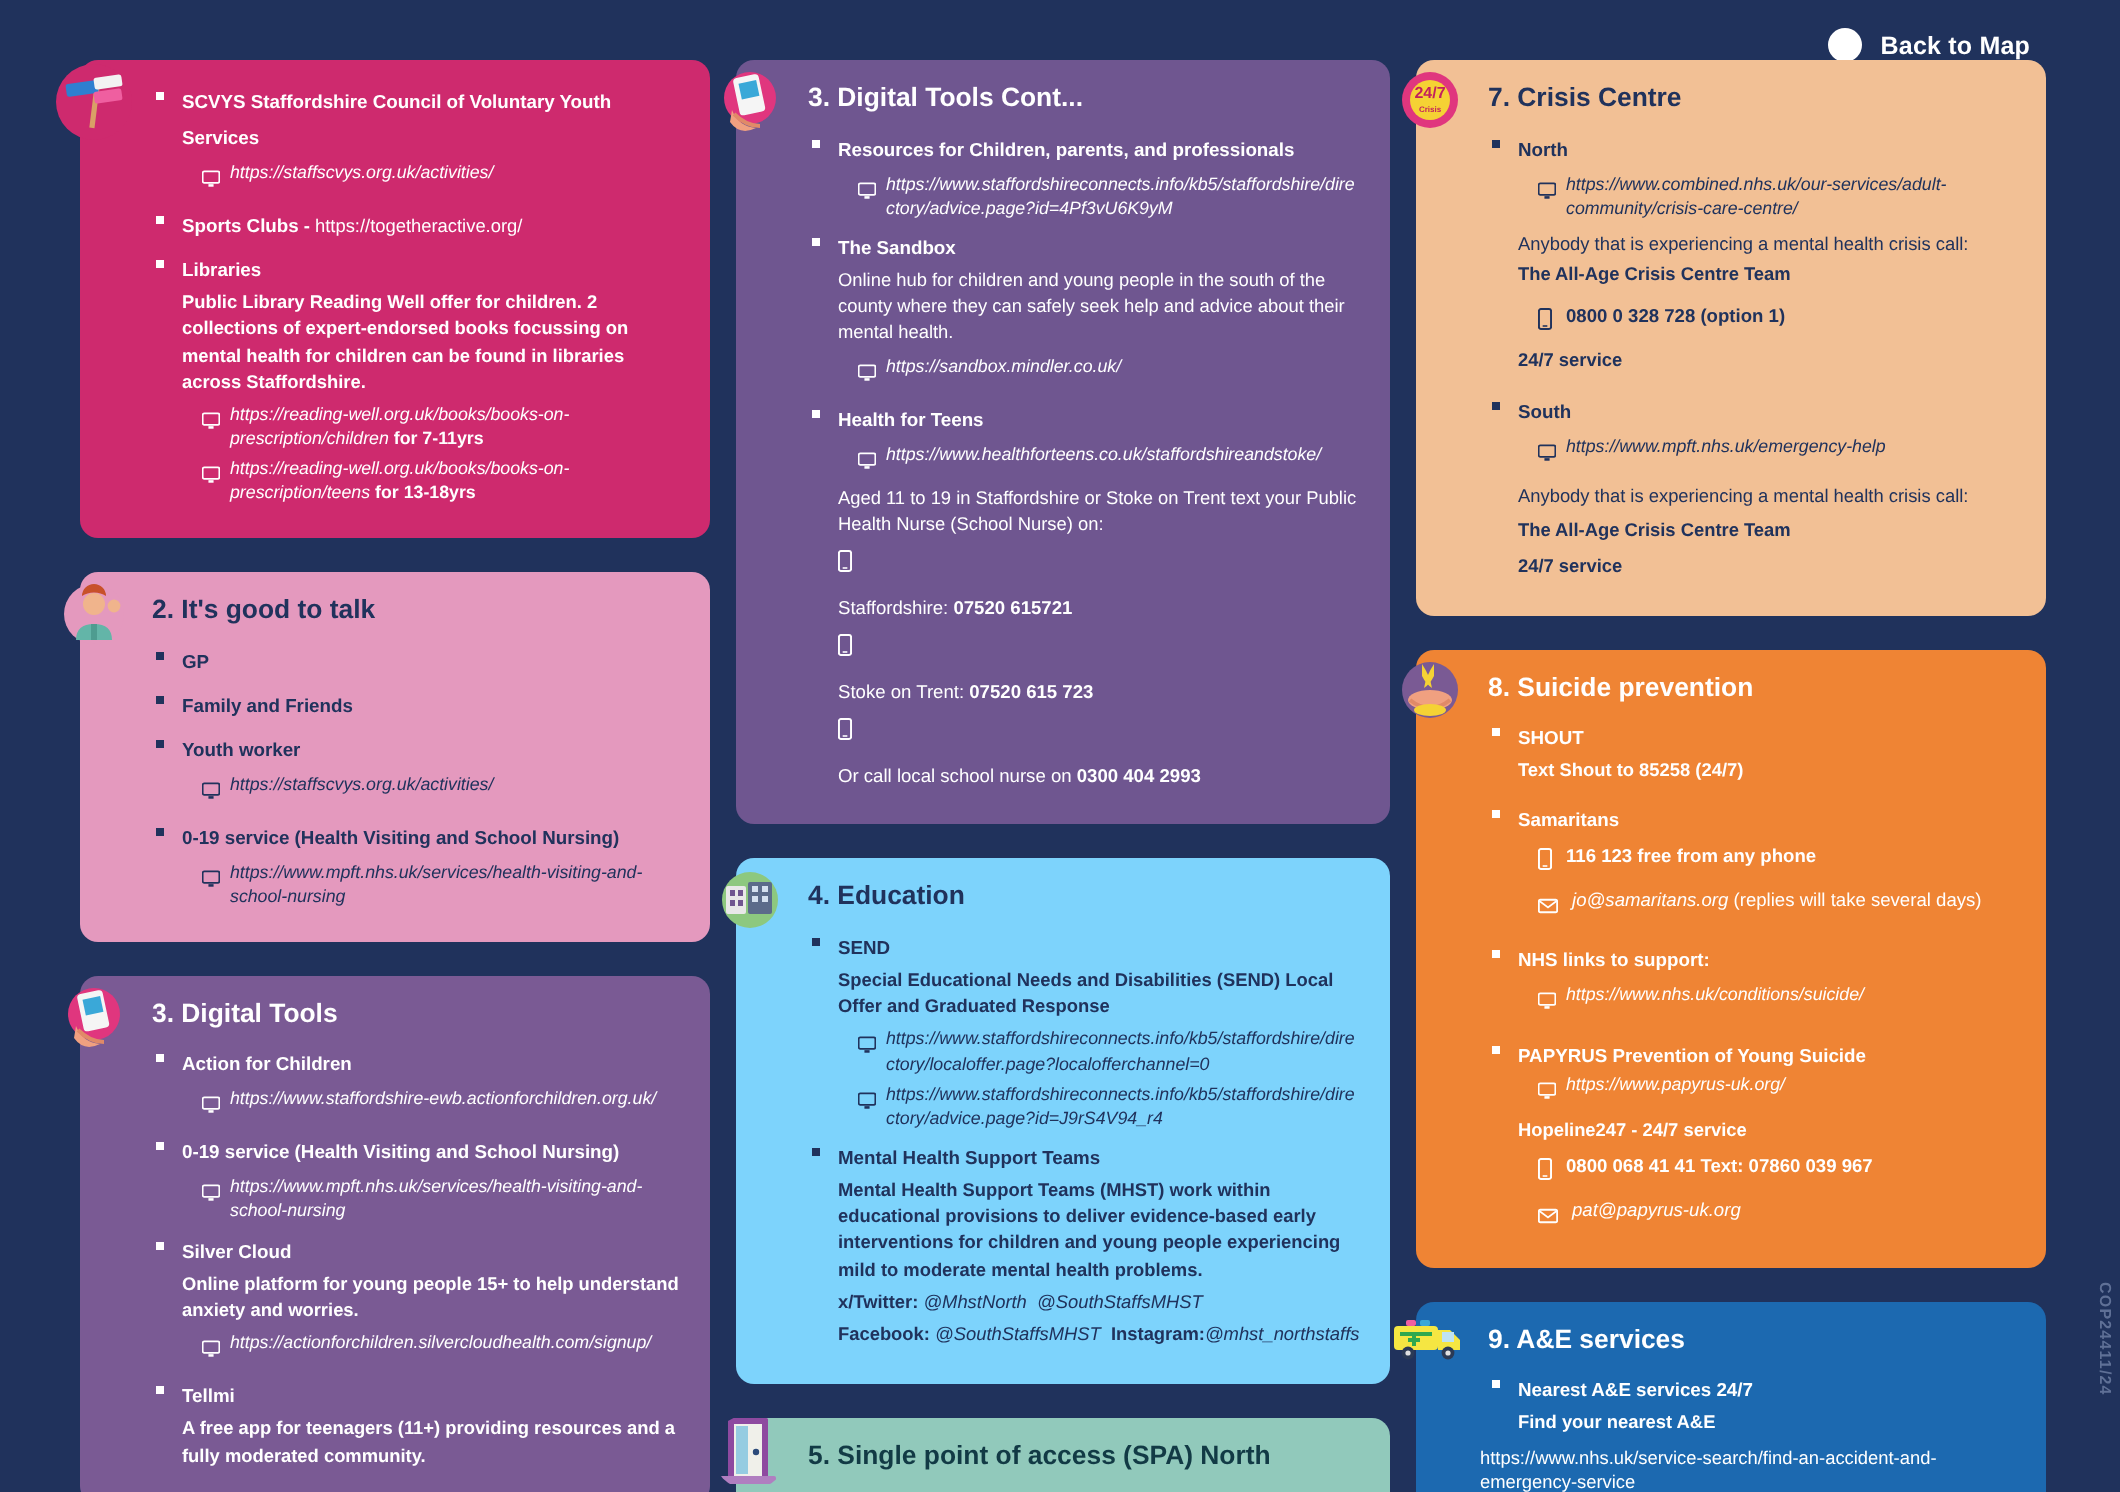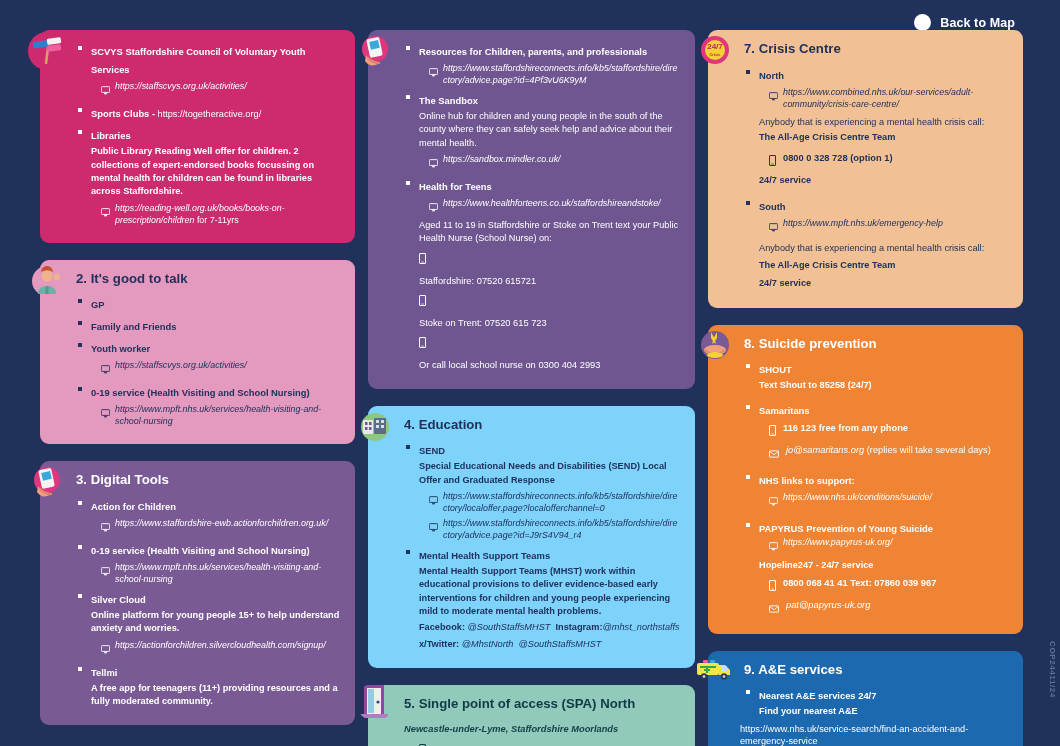--- a/index.html
+++ b/index.html
@@ -97,21 +97,21 @@
 
   .phonerow {
     display: flex; align-items: flex-start; gap: 7px;
     margin: 4px 0 4px 10px;
   }
   .phonerow.flush { margin-left: 0; flex-direction: column; }
   .phonerow .ico { flex: 0 0 auto; margin-top: 0px; }
   .phonerow .ptxt { font-size: 9.3px; line-height: 1.4; }
   .phonerow .ptxt.b { font-weight: bold; }
 
-  .inline-b { font-weight: normal; }
+  .inline-b { font-weight: bold; }
   .inline-i { font-style: italic; }
 
   
   .c1 { background: #ce2a6e; color: #ffffff; }
   .c1 .card-title { color: #ffffff; }
   .c1 .sq { background: #ffffff; }
 
   .c2 { background: #e499be; color: #20325c; }
   .c2 .card-title { color: #20325c; }
   .c2 .sq { background: #20325c; }
@@ -190,20 +190,29 @@
           <span class="lbl">Libraries</span>
           <div class="note txt b">Public Library Reading Well offer for children.  2 collections of expert-endorsed books focussing on mental health for children can be found in libraries across Staffordshire.</div>
           <div class="linkrow">
             <span class="ico">
               <svg width="9" height="9" viewBox="0 0 14 14">
                   <rect x="0.5" y="1" width="13" height="9" rx="1.3" fill="none" stroke="#fff" stroke-width="1.4"></rect>
                   <rect x="5" y="11" width="4" height="2" fill="#fff"></rect>
                 </svg>
             </span>
             <span class="url"><span>https://reading-well.org.uk/books/books-on-prescription/children</span><span class="inline-b" style="font-style:normal"> for 7-11yrs</span></span>
+          </div>
+          <div class="linkrow">
+            <span class="ico">
+              <svg width="9" height="9" viewBox="0 0 14 14">
+                  <rect x="0.5" y="1" width="13" height="9" rx="1.3" fill="none" stroke="#fff" stroke-width="1.4"></rect>
+                  <rect x="5" y="11" width="4" height="2" fill="#fff"></rect>
+                </svg>
+            </span>
+            <span class="url"><span>https://reading-well.org.uk/books/books-on-prescription/teens</span><span class="inline-b" style="font-style:normal">  for 13-18yrs</span></span>
           </div>
         </li>
       </ul>
     </div>
 
     <div class="card c2">
       <div class="badge" style="background:transparent">
         <svg width="36" height="36" viewBox="0 0 36 36">
           <circle cx="18" cy="18" r="15" fill="#e499be"></circle>
           <circle cx="18" cy="13" r="5.5" fill="#f0b48c"></circle>
@@ -320,20 +329,21 @@
     <div class="card c3b">
       <div class="badge" style="background:transparent">
         <svg width="36" height="36" viewBox="0 0 36 36">
           <circle cx="18" cy="16" r="13" fill="#e0367e"></circle>
           <rect x="11" y="5" width="13" height="19" rx="2" fill="#f5f5f5" transform="rotate(-12 17 14)"></rect>
           <rect x="13" y="8" width="9" height="8" fill="#3aa8d8" transform="rotate(-12 17 12)"></rect>
           <path d="M9 22 q3 8 12 9 q-8 4 -13-3z" fill="#f0a080"></path>
           <path d="M10 24 q6 6 13 6" stroke="#e08a68" stroke-width="2" fill="none"></path>
         </svg>
       </div>
+      <div class="card-title">3. Digital Tools Cont...</div>
       <ul class="items">
         <li class="item">
           <span class="sq"></span>
           <span class="lbl">Resources for Children, parents, and professionals</span>
           <div class="linkrow">
             <span class="ico">
               <svg width="9" height="9" viewBox="0 0 14 14">
                   <rect x="0.5" y="1" width="13" height="9" rx="1.3" fill="none" stroke="#fff" stroke-width="1.4"></rect>
                   <rect x="5" y="11" width="4" height="2" fill="#fff"></rect>
                 </svg>
@@ -438,28 +448,28 @@
                 </svg>
             </span>
             <span class="url">https://www.staffordshireconnects.info/kb5/staffordshire/directory/advice.page?id=J9rS4V94_r4</span>
           </div>
         </li>
         <li class="item">
           <span class="sq"></span>
           <span class="lbl">Mental Health Support Teams</span>
           <div class="note txt b">Mental Health Support Teams (MHST) work within educational provisions to deliver evidence-based early interventions for children and young people experiencing mild to moderate mental health problems.</div>
           <div class="note">
+            <span class="txt b">x/Twitter:</span>
+            <span class="txt inline-i">@MhstNorth</span>&nbsp;
+            <span class="txt inline-i">@SouthStaffsMHST</span>
+          </div>
+          <div class="note">
             <span class="txt b">Facebook:</span>
             <span class="txt inline-i">@SouthStaffsMHST</span>&nbsp;
             <span class="txt b">Instagram:</span><span class="txt inline-i">@mhst_northstaffs</span>
-          </div>
-          <div class="note">
-            <span class="txt b">x/Twitter:</span>
-            <span class="txt inline-i">@MhstNorth</span>&nbsp;
-            <span class="txt inline-i">@SouthStaffsMHST</span>
           </div>
         </li>
       </ul>
     </div>
 
     <div class="card c5">
       <div class="badge" style="background:transparent;top:-2px">
         <svg width="34" height="38" viewBox="0 0 34 38">
           <rect x="6" y="2" width="20" height="30" fill="#8e4aa0"></rect>
           <rect x="9" y="5" width="14" height="26" fill="#f0f0ea"></rect>

